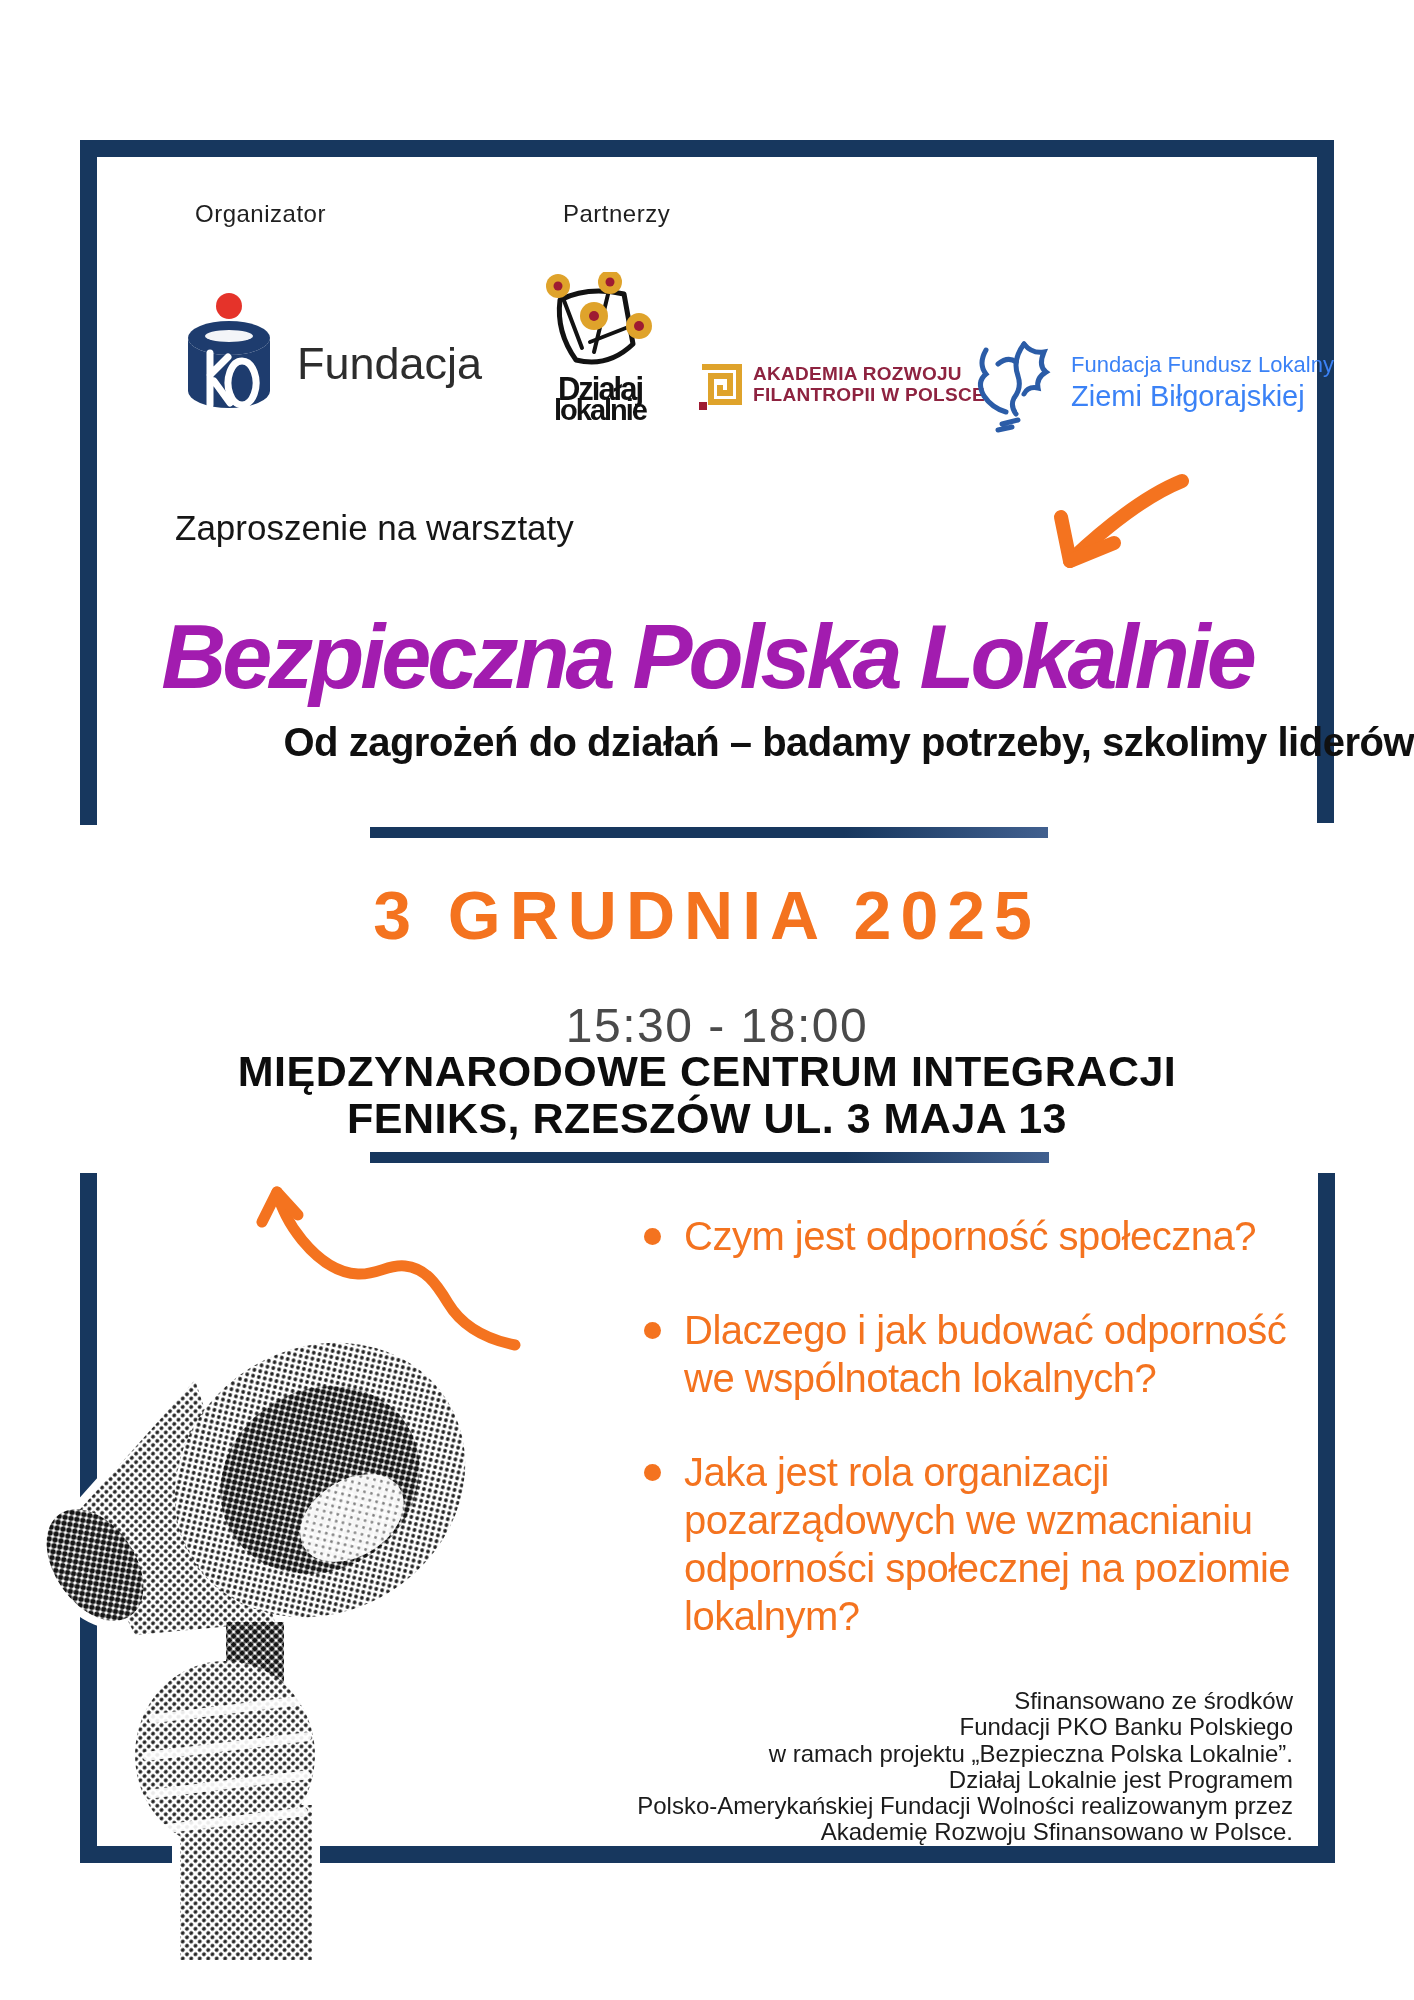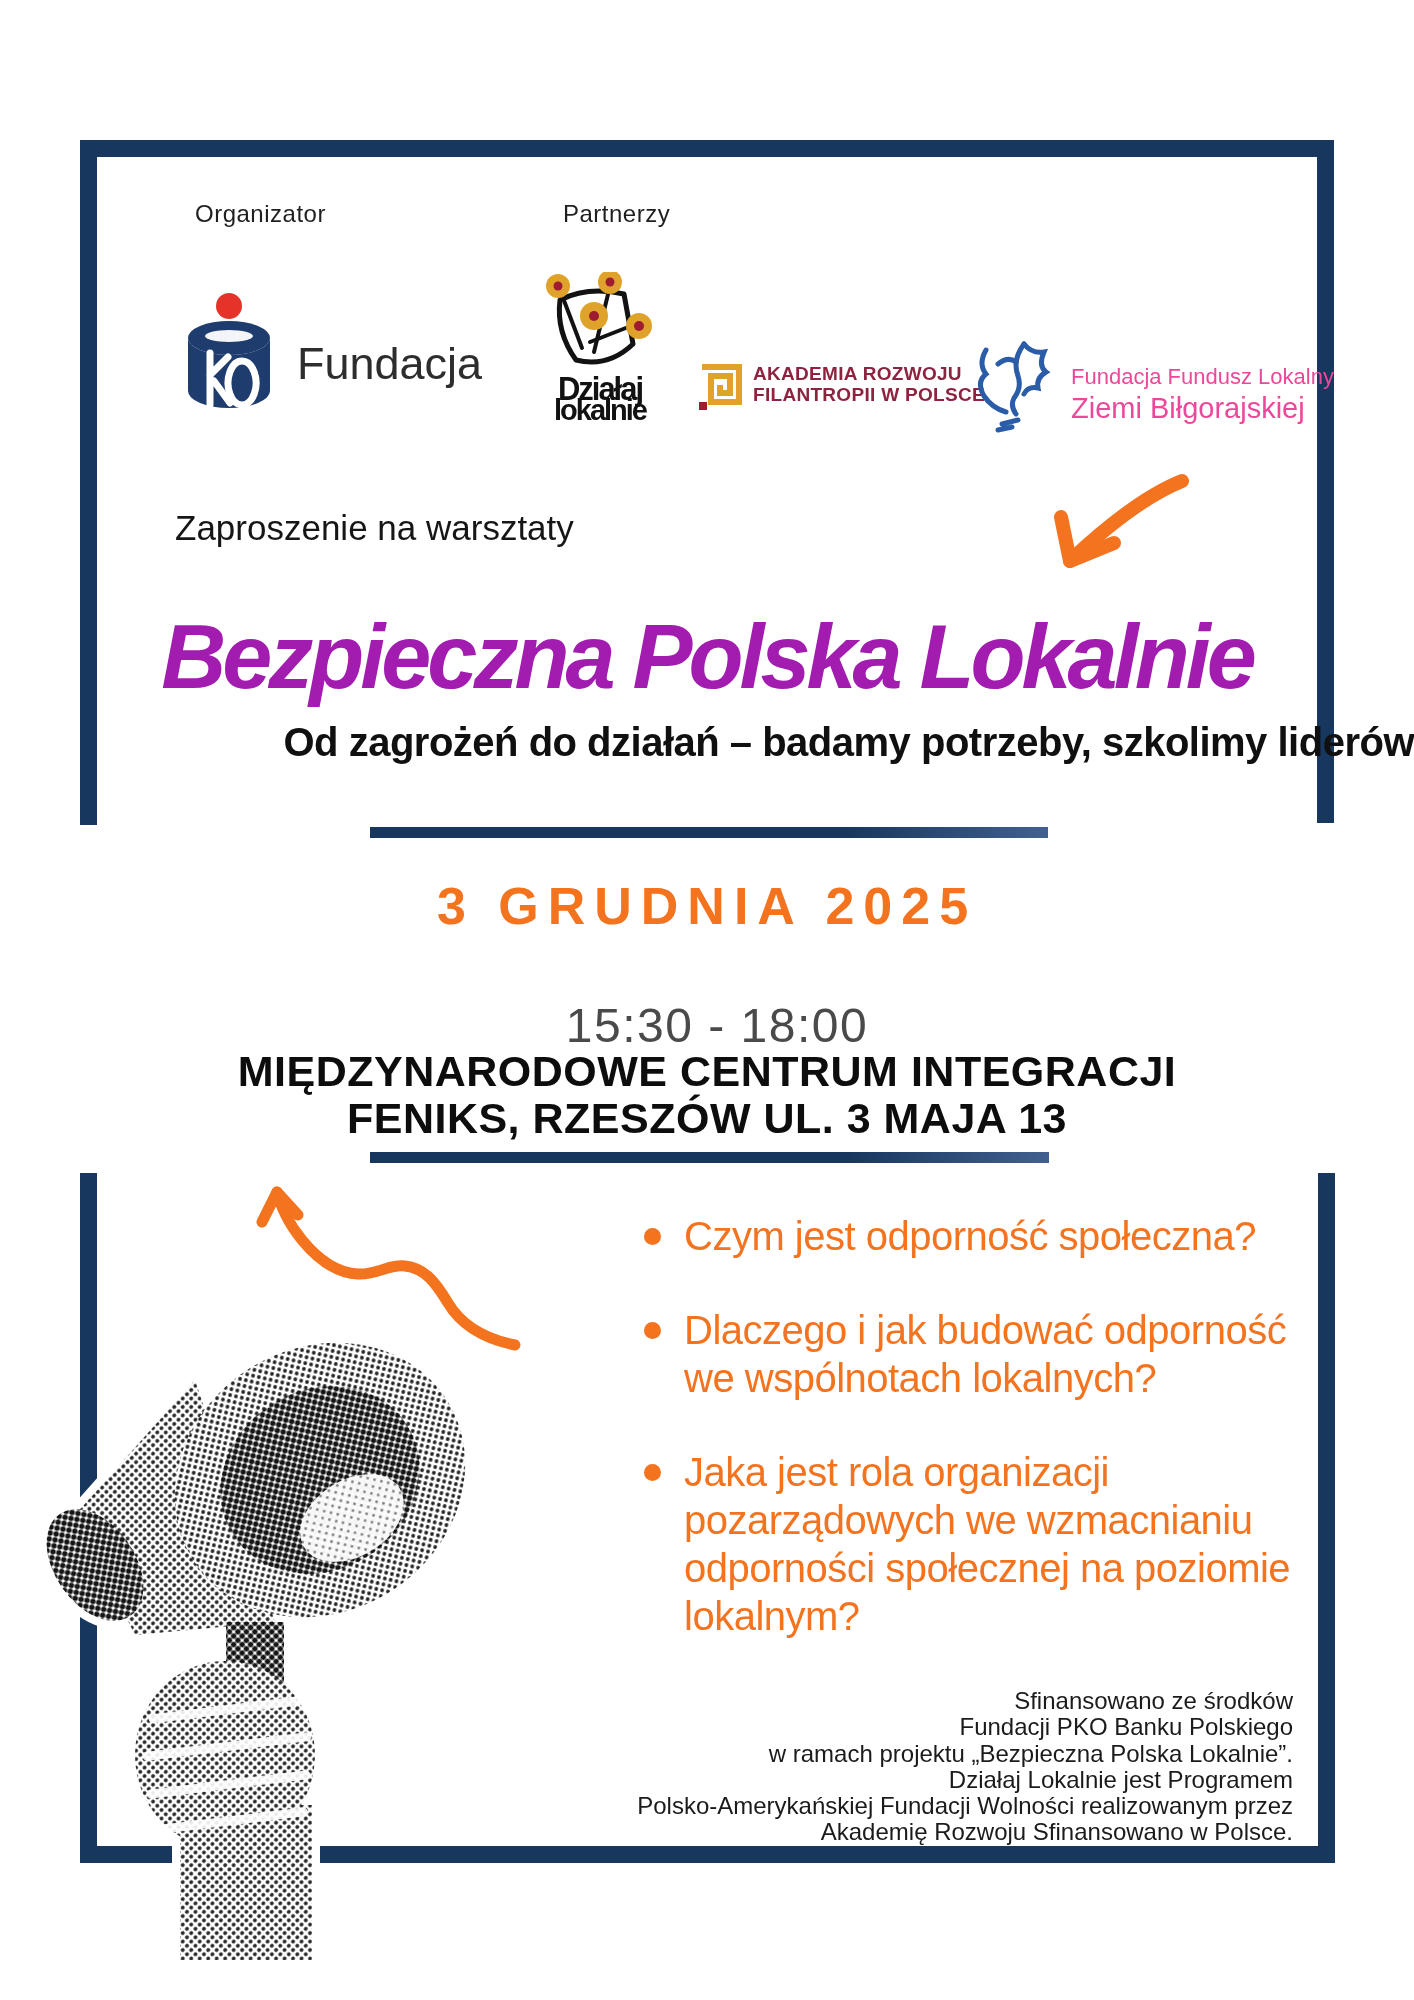--- a/index.html
+++ b/index.html
@@ -25,34 +25,34 @@
   .divider2{left:370px;top:1152px;width:679px;}
 
   
   .small-label{font-size:24px;letter-spacing:.5px;color:#1f1f1f;}
   .lbl-org{left:195px;top:200px;}
   .lbl-par{left:563px;top:200px;}
 
   
   .pko-fundacja{left:297px;top:338px;font-size:45px;color:#2d2d2d;font-weight:500;}
   .akademia-text{left:753px;top:364px;font-size:19px;font-weight:700;color:#8E2340;line-height:20.5px;letter-spacing:.3px;}
-  .fundusz-text{left:1071px;top:364px;color:#ec4899;}
+  .fundusz-text{left:1071px;top:352px;color:#3b82f6;}
   .fundusz-text .l1{font-size:22px;}
   .fundusz-text .l2{font-size:29px;margin-top:2px;font-weight:500;}
 
   
   .invitation{left:175px;top:508px;font-size:35px;color:#161616;}
   .title{left:0;top:606px;width:1414px;text-align:center;
     font-size:90px;font-weight:700;font-style:italic;color:#a21caf;letter-spacing:-4px;}
   .subtitle{left:0;top:722px;width:1414px;text-align:right;
     font-size:40px;font-weight:700;color:#101010;line-height:41px;letter-spacing:-.5px;}
 
   
   .date{left:0;top:876px;width:1414px;text-align:center;
-    font-size:52px;font-weight:800;color:#F4731F;letter-spacing:9px;}
+    font-size:68px;font-weight:800;color:#F4731F;letter-spacing:9px;}
   .time{left:10px;top:998px;width:1414px;text-align:center;
     font-size:48px;color:#4A4A4A;letter-spacing:1.5px;}
   .venue{left:0;top:1048px;width:1414px;text-align:center;
     font-size:43px;font-weight:800;color:#0d0d0d;line-height:47px;letter-spacing:.5px;}
 
   
   .bullets{left:640px;top:1212px;width:660px;margin:0;padding:0;list-style:none;}
   .bullets li{position:relative;padding-left:44px;margin-bottom:46px;
     font-size:40px;line-height:48px;color:#F4731F;letter-spacing:-.5px;}
   .bullets li::before{content:"";position:absolute;left:4px;top:16px;

